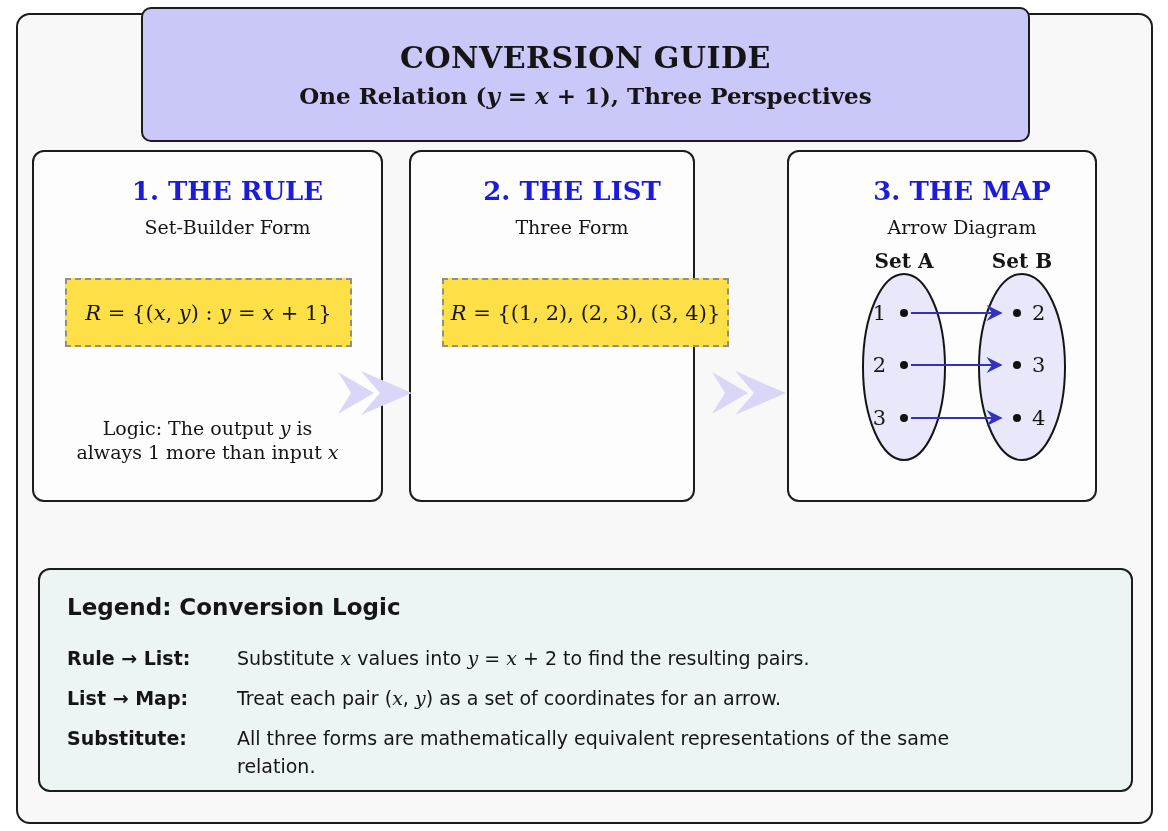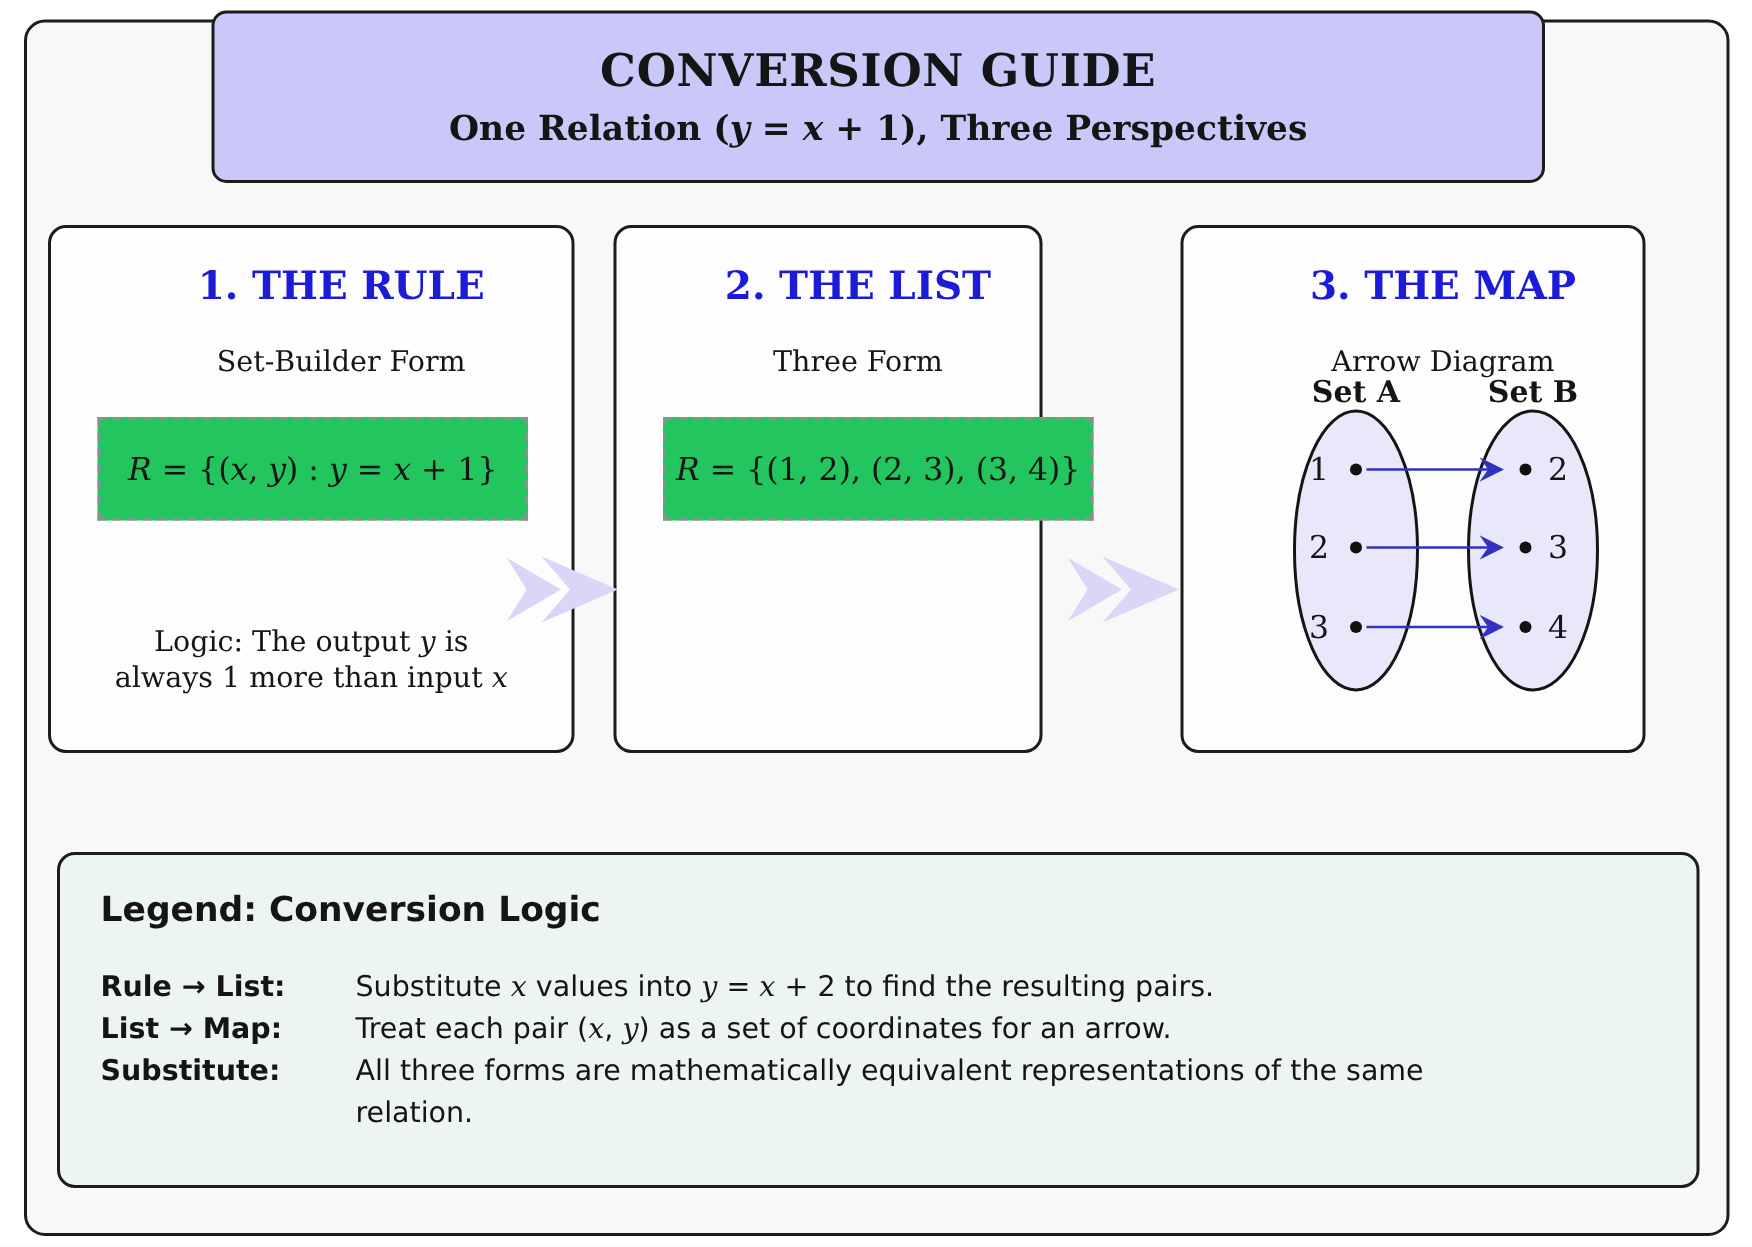--- a/index.html
+++ b/index.html
@@ -16,39 +16,39 @@
   html,body{margin:0;padding:0;}
   body{
     width:1168px;height:831px;position:relative;background:#ffffff;
     font-family:"DejaVu Serif", serif;color:#151515;overflow:hidden;
   }
   .frame{
     position:absolute;left:16px;top:13px;width:1137px;height:811px;
     background:var(--frame-bg);border:2.5px solid var(--ink);border-radius:14px;
   }
   .title-box{
-    position:absolute;left:141px;top:7px;width:889px;height:115px;
+    position:absolute;left:141px;top:7px;width:889px;height:135px;
     background:var(--title-bg);border:2px solid var(--ink);border-radius:10px;
     display:flex;flex-direction:column;align-items:center;justify-content:center;gap:7px;
     z-index:3;
   }
   .title-main{font-size:30px;font-weight:bold;letter-spacing:0.5px;}
   .title-sub{font-size:23px;font-weight:bold;}
   .panel{
     position:absolute;top:150px;height:352px;background:#fdfdfd;
     border:2px solid var(--ink);border-radius:12px;text-align:center;z-index:2;padding-left:40px;
   }
   #panel1{left:32px;width:351px;}
   #panel2{left:409px;width:286px;}
   #panel3{left:787px;width:310px;}
   .panel-heading{margin:24px 0 0 0;font-size:26px;font-weight:bold;color:var(--blue);}
-  .panel-subhead{margin-top:24px;font-size:19px;}
+  .panel-subhead{margin-top:10px;font-size:19px;}
   .formula-box{
     position:absolute;left:31px;top:126px;width:287px;height:69px;
-    border:2px dashed #8f8f8f;background:#22c55e;
+    border:2px dashed #8f8f8f;background:#fde047;
     display:flex;align-items:center;justify-content:center;
   }
   .formula{font-size:21px;white-space:nowrap;}
   .panel-caption{position:absolute;left:0;right:0;top:264px;font-size:19px;line-height:24px;}
   .seg-m{font-style:italic;font-family:"DejaVu Serif", serif;}
   .chevron{position:absolute;top:371px;width:74px;height:44px;z-index:4;}
   #chevron1{left:338px;}
   #chevron2{left:712px;}
   .chevron polygon{fill:var(--chevron);}
   .arrow-diagram{position:absolute;left:0;top:0;width:346px;height:352px;}
@@ -59,21 +59,21 @@
   .vd-arrow{stroke:var(--arrow);stroke-width:1.8px;}
   .ah-path{fill:var(--arrow);}
   .legend{
     position:absolute;left:38px;top:568px;width:1095px;height:224px;
     background:var(--legend-bg);border:2.5px solid var(--ink);border-radius:12px;
     font-family:"DejaVu Sans", sans-serif;z-index:2;
   }
   .legend-heading{margin:24px 0 0 27px;font-size:23px;font-weight:bold;}
   .legend-rows{
     margin:24px 0 0 27px;display:grid;grid-template-columns:170px 760px;
-    font-size:19px;line-height:28px;row-gap:0;
+    font-size:19px;line-height:28px;row-gap:12px;
   }
   .legend-label{font-weight:bold;}
 </style>
 </head>
 <body>
 
 <div class="frame"></div>
 
 <div class="title-box">
   <div class="title-main">CONVERSION GUIDE</div>

